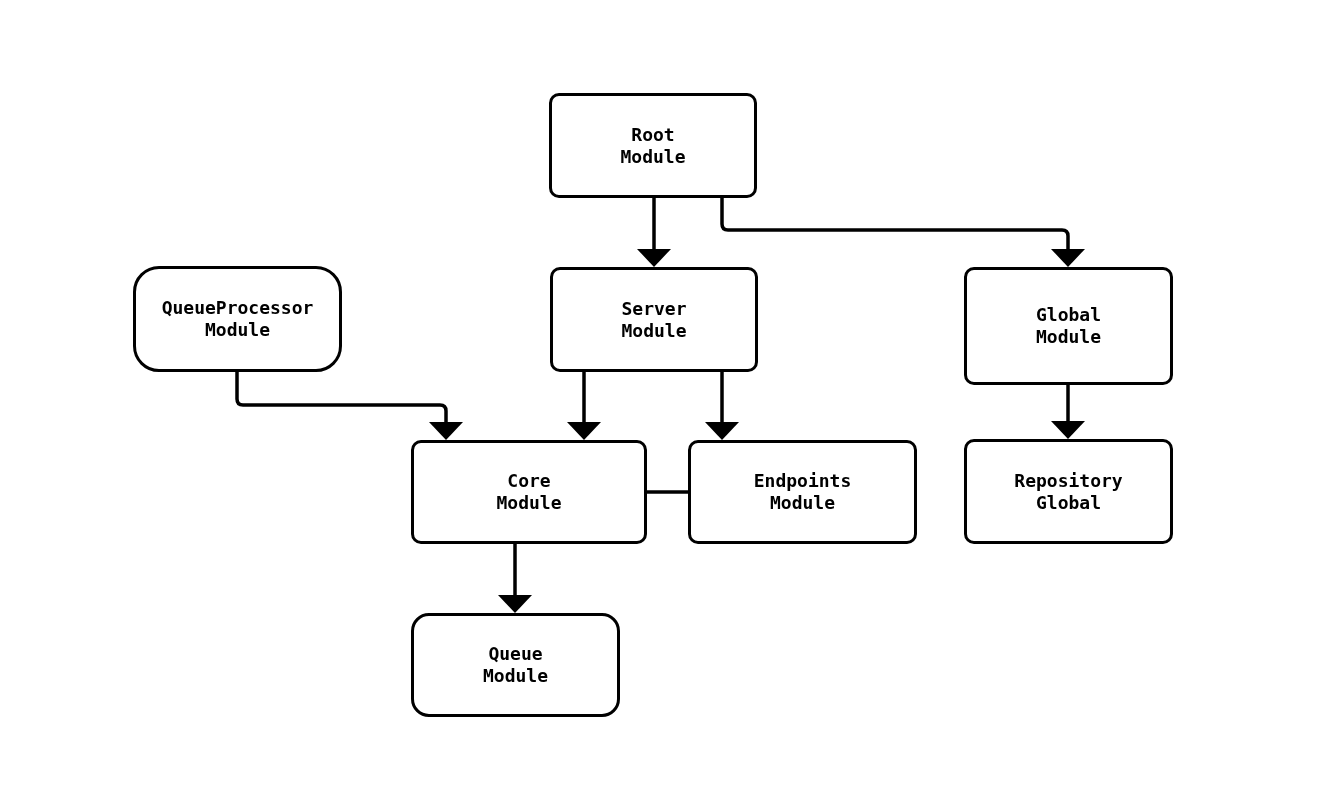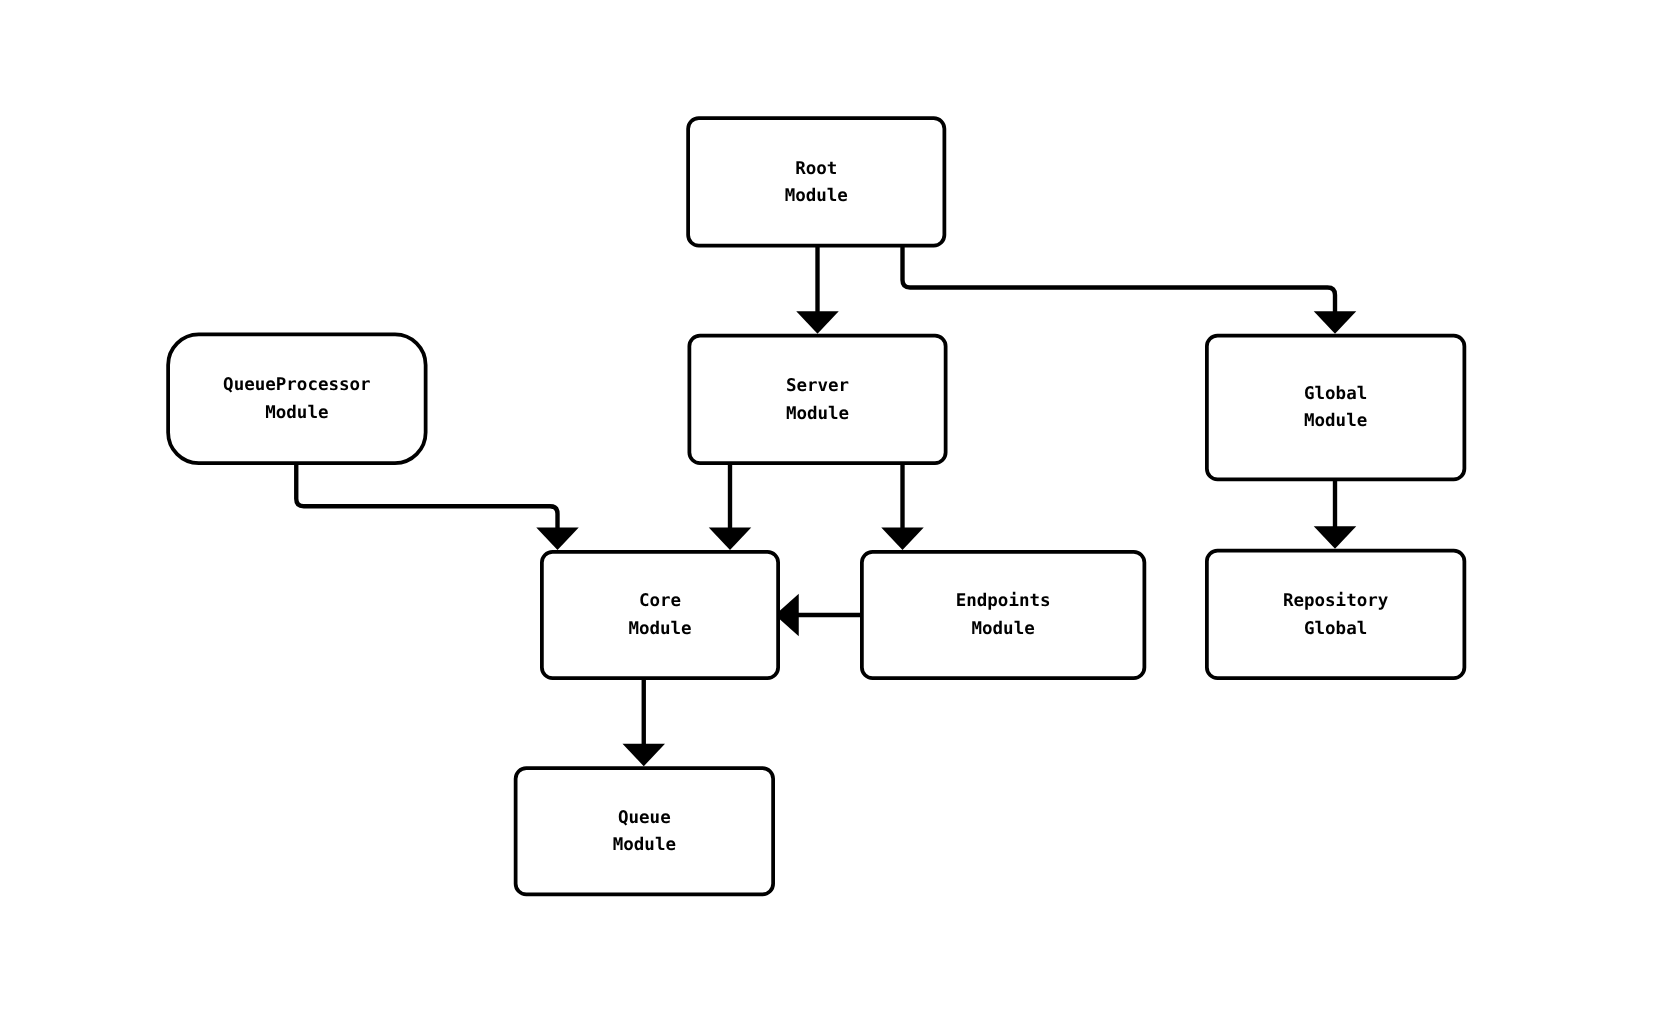--- a/index.html
+++ b/index.html
@@ -34,21 +34,21 @@
     border: 3.5px solid #000000;
     border-radius: 10px;
     background: #ffffff;
     display: flex;
     align-items: center;
     justify-content: center;
   }
   .node-label {
     font-family: "DejaVu Sans Mono", "Liberation Mono", monospace;
     font-weight: bold;
-    font-size: 14px;
+    font-size: 18px;
     line-height: 22px;
     color: #000000;
     white-space: pre-line;
     text-align: center;
   }
 </style>
 </head>
 <body>
 
 <div class="canvas">
@@ -110,33 +110,33 @@
   <div class="node" style="left:550px; top:267px; width:208px; height:105px;">
     <span class="node-label">Server
 Module</span>
   </div>
 
   <div class="node" style="left:964px; top:267px; width:209px; height:118px;">
     <span class="node-label">Global
 Module</span>
   </div>
 
-  <div class="node" style="left:411px; top:440px; width:192px; height:104px;margin-left:21px;">
+  <div class="node" style="left:411px; top:440px; width:236px; height:104px;">
     <span class="node-label">Core
 Module</span>
   </div>
 
   <div class="node" style="left:688px; top:440px; width:229px; height:104px;">
     <span class="node-label">Endpoints
 Module</span>
   </div>
 
   <div class="node" style="left:964px; top:439px; width:209px; height:105px;">
     <span class="node-label">Repository
 Global</span>
   </div>
 
-  <div class="node" style="left:411px; top:613px; width:209px; height:104px;">
+  <div class="node" style="left:411px; top:613px; width:209px; height:104px;border-radius:18px;">
     <span class="node-label">Queue
 Module</span>
   </div>
 
 </div>
 
 </body></html>

